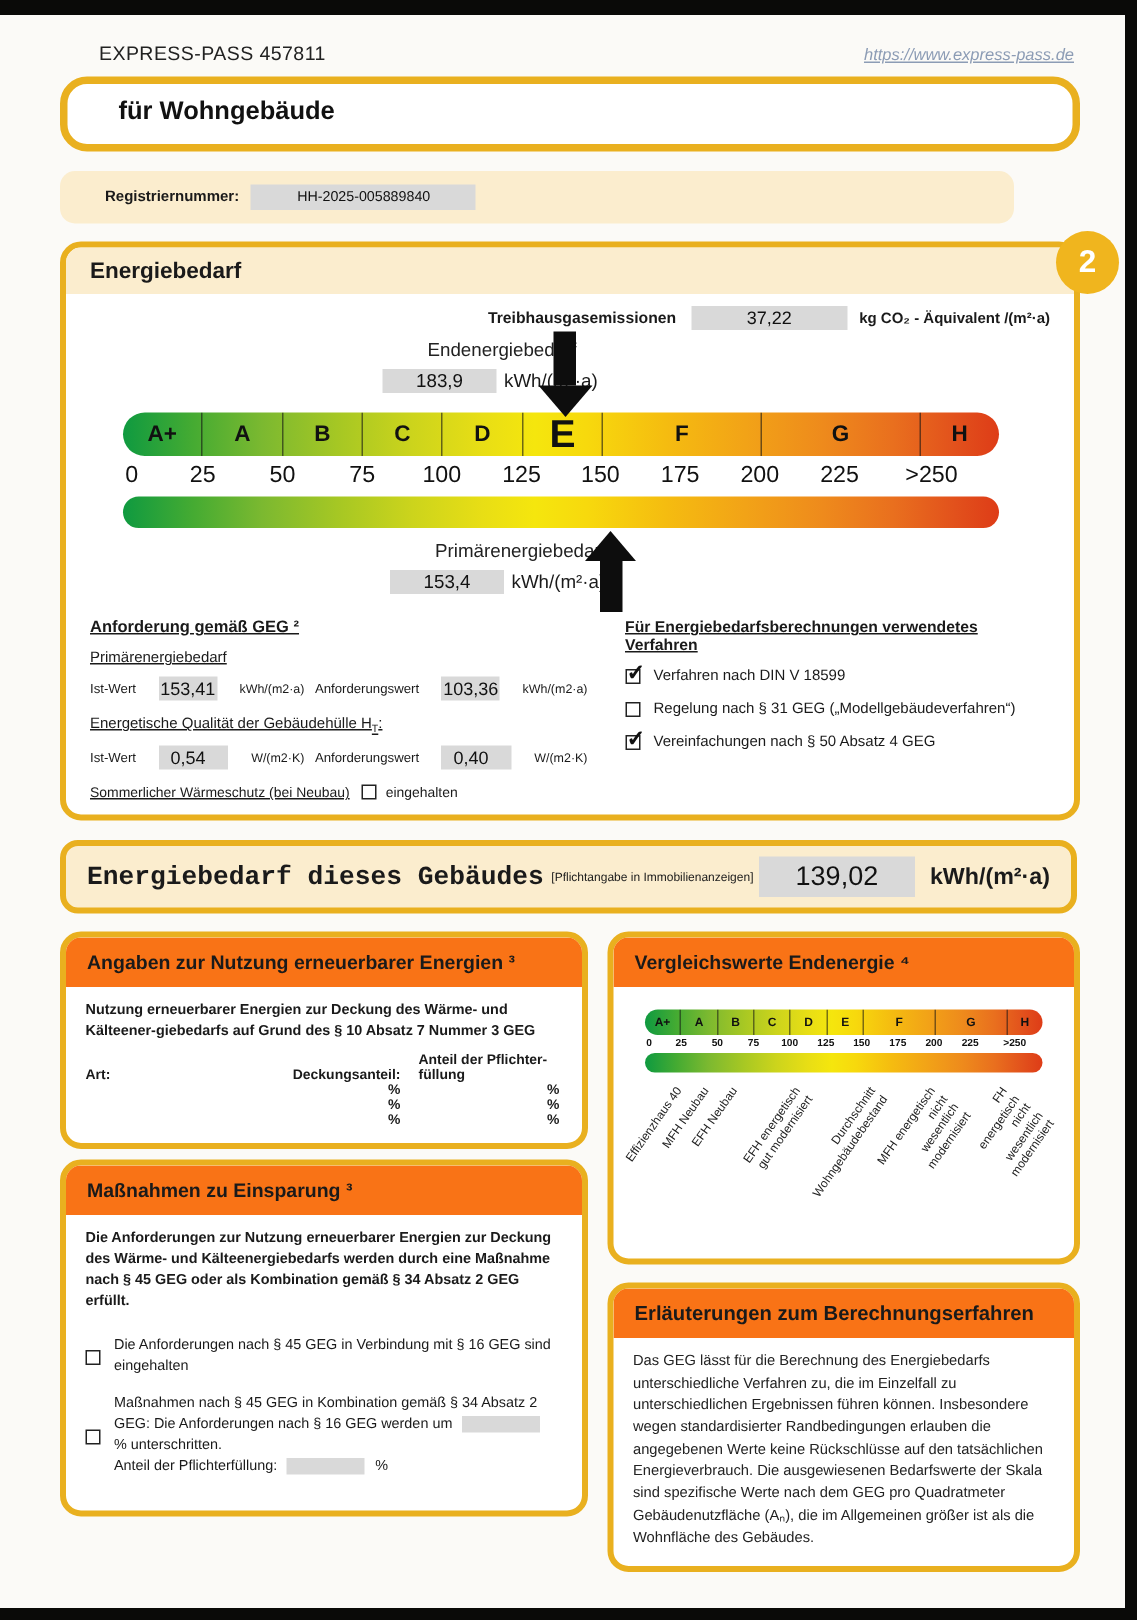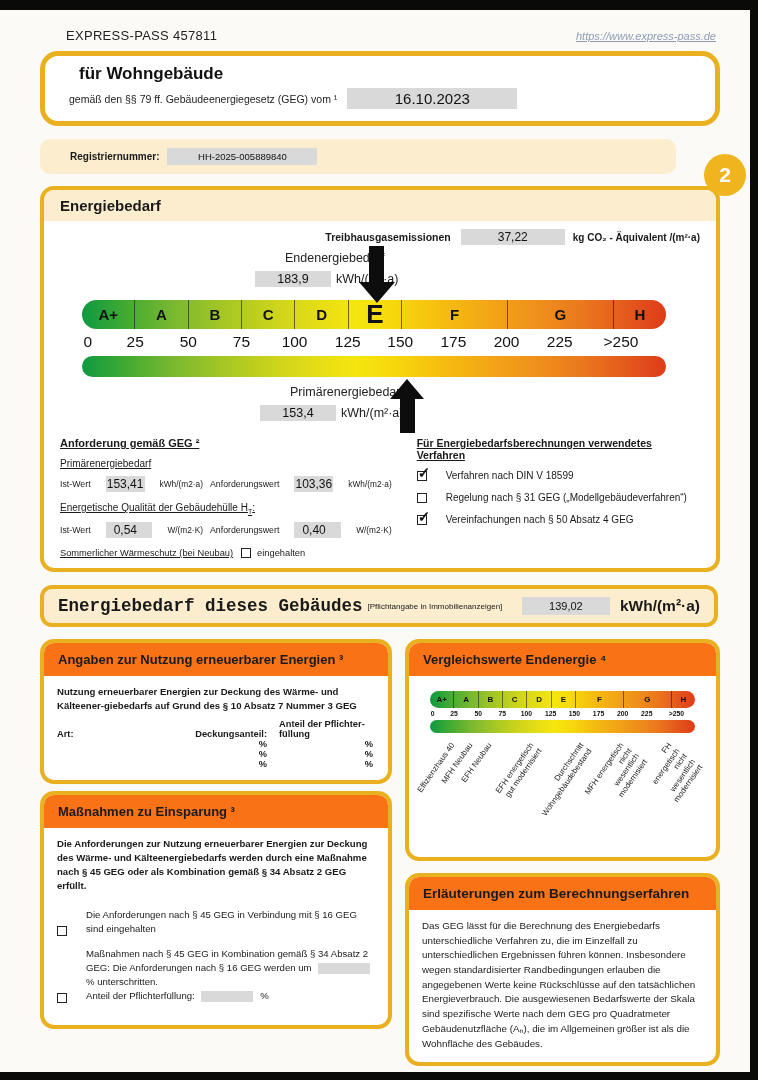--- a/index.html
+++ b/index.html
@@ -75,27 +75,27 @@
   .req-sub{font-size:10px;margin-bottom:7px;}
   .val-row{display:flex;align-items:center;white-space:nowrap;margin-bottom:10px;}
   .val-row .lbl{font-size:8.8px;}
   .val-row .vbox{width:72px;font-size:12px;padding:1px 0;margin:0 15px;}
   .val-row .vbox.la{text-align:left;padding-left:8px;}
   .val-row .unit{font-size:8.3px;margin-right:7px;}
   .sum-row{display:flex;align-items:center;font-size:9.3px;margin-top:3px;}
 
   .checkbox{position:relative;width:10px;height:10px;border:1.5px solid #222;display:inline-block;flex:0 0 auto;background:#fff;}
   .checkbox.checked::after{content:"\2713";position:absolute;top:-8px;left:0;font-size:15px;font-weight:bold;color:#111;}
-  .chk-item{display:flex;align-items:flex-end;margin-bottom:11px;font-size:10px;gap:10px;}
+  .chk-item{display:flex;align-items:center;margin-bottom:11px;font-size:10px;}
   .chk-item .checkbox{margin-right:9px;margin-top:1px;}
 
   .bd-band{margin-top:13px;margin-right:2px;border:4px solid #e9b01f;border-radius:12px;background:#fbedce;padding:7px 14px;display:flex;align-items:center;}
   .bd-label{font-size:17.5px;font-weight:bold;font-family:Liberation Mono, monospace;}
   .bd-note{font-size:8px;margin-left:5px;margin-right:auto;}
-  .bd-box{width:88px;font-size:11px;padding:3px 0;}
+  .bd-box{width:104px;font-size:18px;padding:3px 0;}
   .bd-unit{font-size:15.5px;font-weight:bold;margin-left:10px;}
 
   .lower{display:flex;margin-top:12px;gap:13px;align-items:flex-start;}
   .col-l{width:352px;flex:0 0 auto;display:flex;flex-direction:column;gap:7px;}
   .col-r{flex:1;display:flex;flex-direction:column;gap:12px;}
   .sm-head{font-size:13px;font-weight:bold;padding:9px 14px;background:#f97316;}
   .sm-body{padding:9px 13px 11px 13px;}
   .intro{font-size:9.6px;font-weight:bold;line-height:1.45;}
 
   .ren-table{margin-top:6px;font-size:9.3px;font-weight:bold;}
@@ -135,24 +135,20 @@
     <div class="content">
 
       <div class="hdr-row">
         <span class="hdr-id">EXPRESS-PASS 457811</span>
         <span class="hdr-link">https://www.express-pass.de</span>
       </div>
 
       <div class="goldpanel title-panel">
         <div class="title-row">
           <span class="title-sub">für Wohngebäude</span>
-        </div>
-        <div class="law-row">
-          <span class="law-text">gemäß den §§ 79 ff. Gebäudeenergiegesetz (GEG) vom ¹</span>
-          <span class="graybox date-box">16.10.2023</span>
         </div>
       </div>
 
       <div class="section-bar">
         <span class="reg-label">Registriernummer:</span>
         <span class="graybox reg-box">HH-2025-005889840</span>
       </div>
 
       <div class="panel eb-panel">
         <div class="panel-head">Energiebedarf</div>

